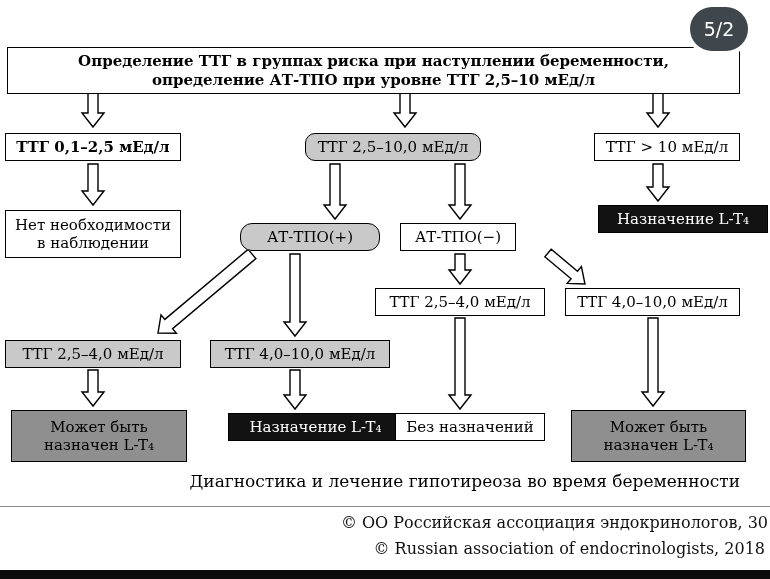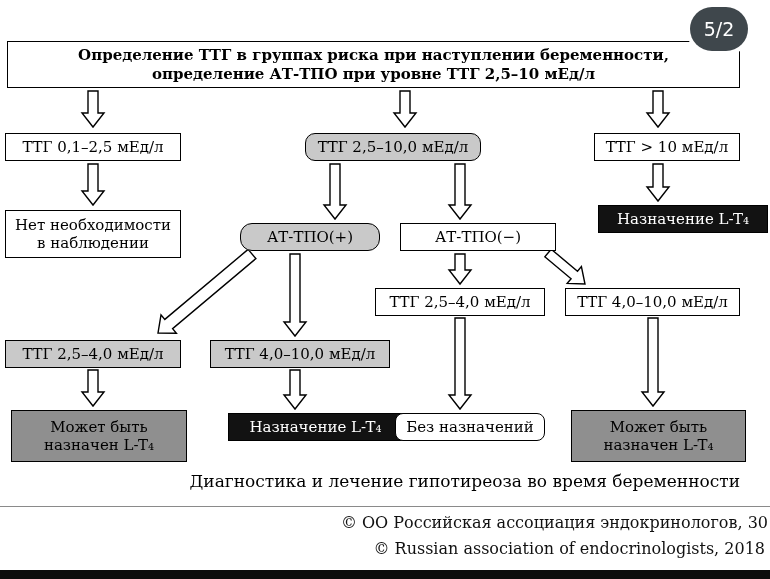--- a/index.html
+++ b/index.html
@@ -13,37 +13,37 @@
   #arrows polygon { fill:#ffffff; stroke:#000000; stroke-width:1.4; }
 
   .box {
     position:absolute; border:1.4px solid #000; background:#fff;
     display:flex; flex-direction:column; align-items:center; justify-content:center;
     text-align:center; font-size:15px; line-height:1.22; padding:2px 5px;
   }
   .box.gray     { background:var(--light-gray,#c9c9c9); }
   .box.darkgray { background:var(--dark-gray,#8f8f8f);margin-left:6px; }
   .box.black    { background:var(--black-box,#121212); color:#fff;margin-left:28px; }
-  .box.bold     { font-weight:bold; }
+  .box.bold     { font-weight:bold;margin-top:6px; }
 
   #b-root       { left:7px;   top:41px;  width:733px; height:47px; }
-  #b-tsh-low    { left:5px;   top:133px; width:176px; height:28px; }
+  #b-tsh-low    { left:5px;   top:133px; width:176px; height:28px;font-weight:bold; }
   #b-tsh-mid    { left:305px; top:133px; width:176px; height:28px;border-radius:10px; }
   #b-tsh-high   { left:594px; top:133px; width:146px; height:28px; }
   #b-no-obs     { left:5px;   top:210px; width:176px; height:48px; }
   #b-tpo-pos    { left:240px; top:223px; width:140px; height:28px;border-radius:12px; }
-  #b-tpo-neg    { left:400px; top:223px; width:156px; height:28px; }
+  #b-tpo-neg    { left:400px; top:223px; width:116px; height:28px; }
   #b-lt4-right  { left:570px; top:205px; width:170px; height:28px; }
   #b-tsh2540-w  { left:375px; top:288px; width:170px; height:28px; }
   #b-tsh40100-w { left:565px; top:288px; width:175px; height:28px; }
   #b-tsh2540-g  { left:5px;   top:340px; width:176px; height:28px; }
   #b-tsh40100-g { left:210px; top:340px; width:180px; height:28px; }
   #b-maybe-left { left:5px;   top:410px; width:176px; height:52px; }
   #b-lt4-center { left:200px; top:413px; width:175px; height:28px; }
-  #b-no-rx      { left:395px; top:413px; width:150px; height:28px;border-radius:8px; }
+  #b-no-rx      { left:395px; top:413px; width:150px; height:28px; }
   #b-maybe-right{ left:565px; top:410px; width:175px; height:52px; }
 
   .caption {
     position:absolute; left:0; right:30px; top:471px;
     text-align:right; font-size:17px;
   }
 
   .divider {
     position:absolute; left:0; top:506px; width:770px; height:1px;
     background:#8a8a8a;

